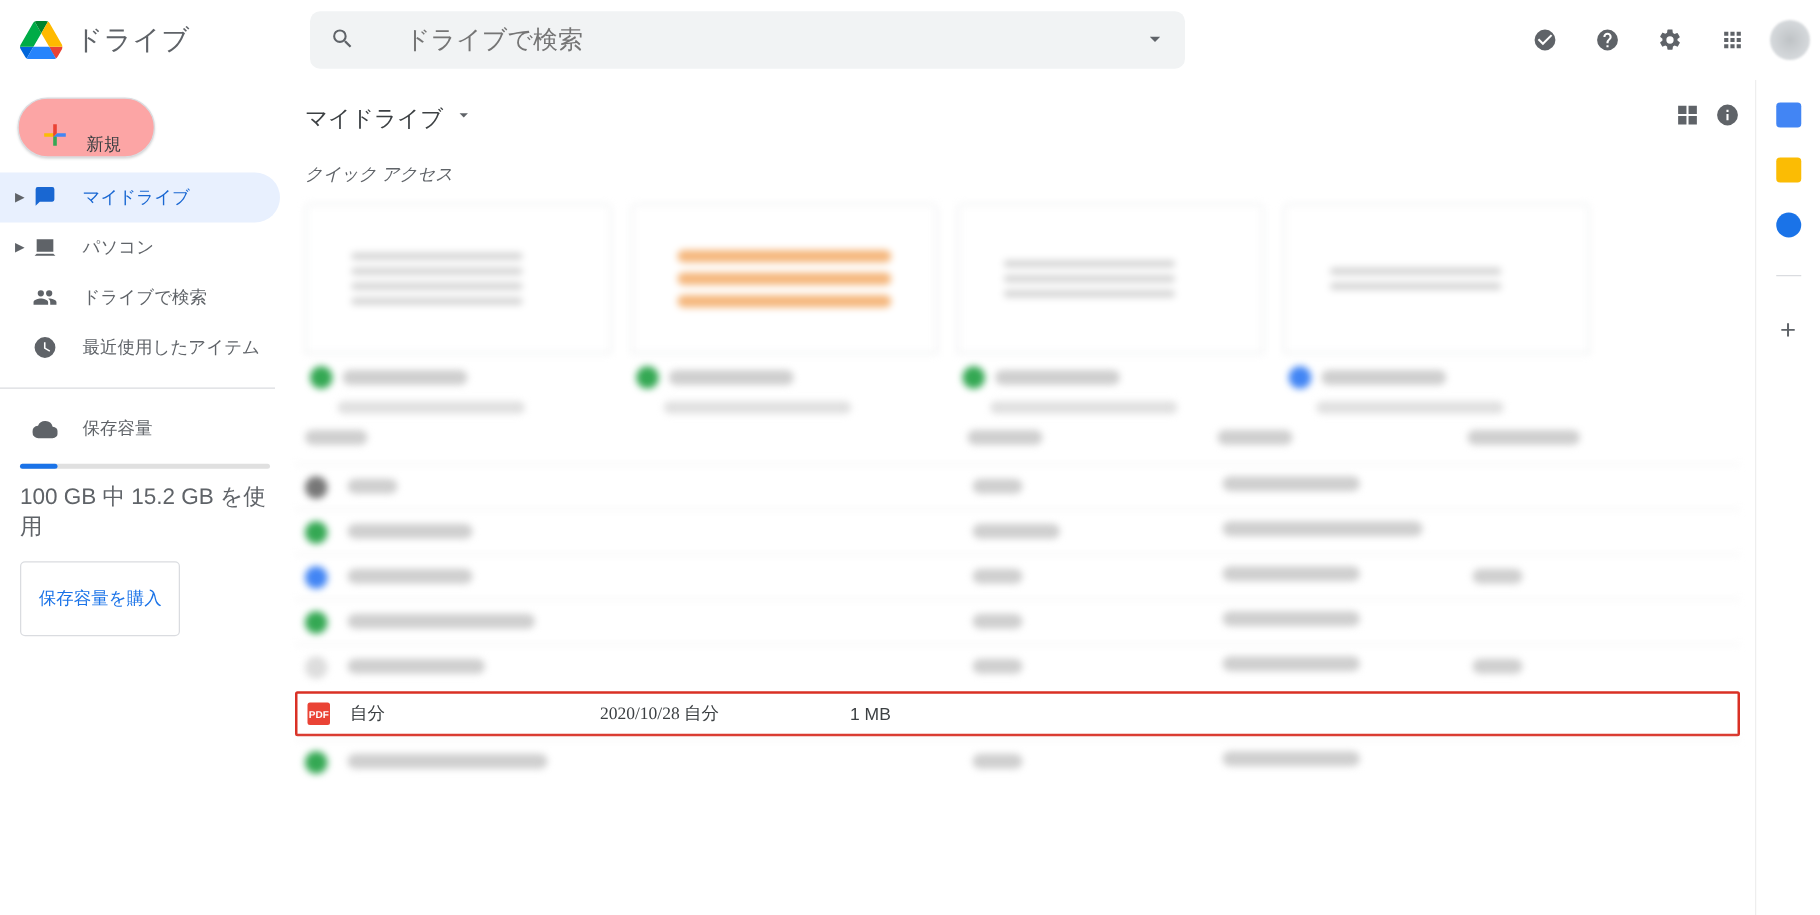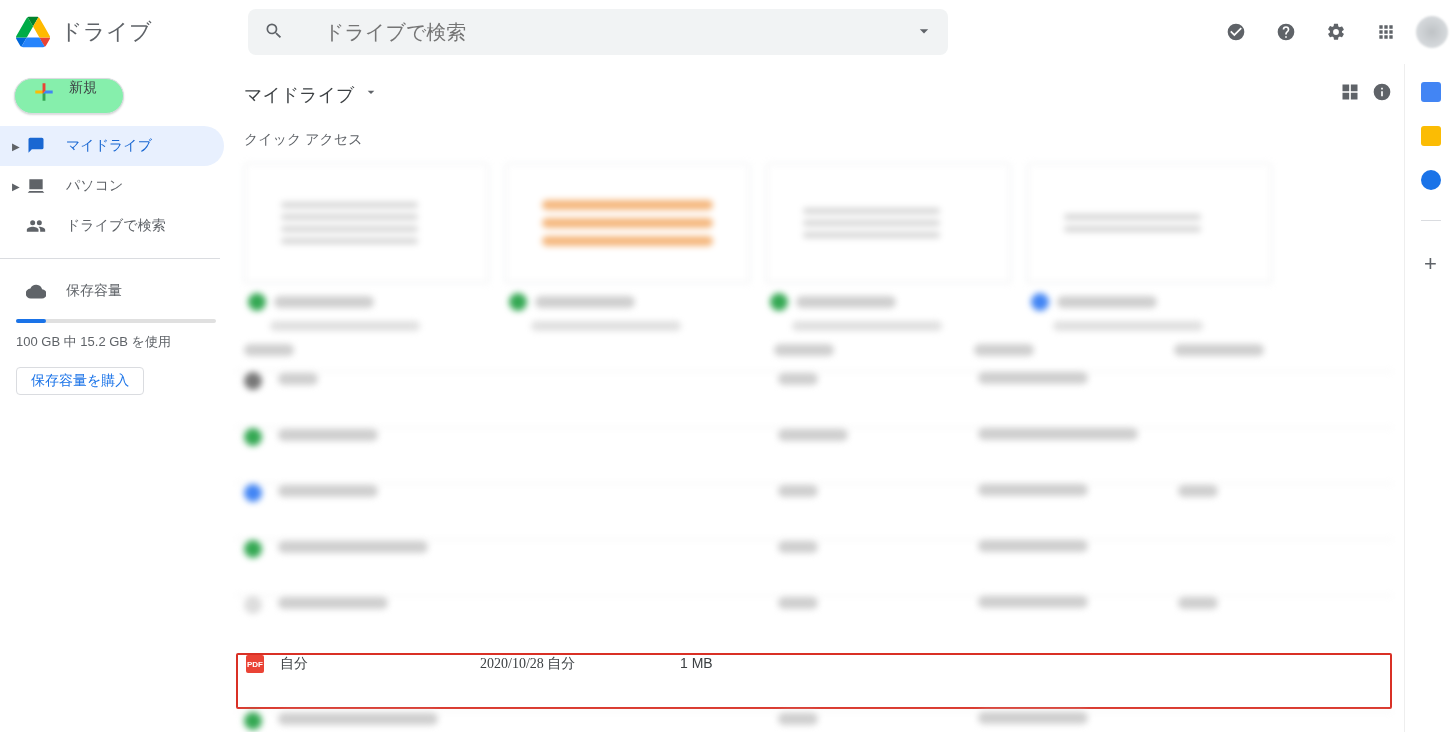--- a/index.html
+++ b/index.html
@@ -16,59 +16,59 @@
 .search-icon { color: #5f6368; margin: 0 12px 0 6px; }
 .search input { border: none; background: transparent; flex: 1; font-size: 20px; color: #5f6368; outline: none; margin-left: 28px; }
 .search .chev { color: #5f6368; margin-right: 4px; }
 .header-icons { margin-left: auto; display: flex; align-items: center; gap: 10px; }
 .header-icons .icon-btn { width: 40px; height: 40px; border-radius: 20px; display: flex; align-items: center; justify-content: center; color: #5f6368; cursor: pointer; }
 .avatar { width: 32px; height: 32px; border-radius: 50%; background: radial-gradient(circle,#bfc3c6,#e0e3e6); filter: blur(1px); }
 
 
 .body { display: flex; flex: 1; min-height: 0; }
 .sidebar { width: 232px; padding-top: 8px; }
-.new-btn { display: flex; align-items: flex-start; gap: 12px; width: 110px; height: 36px; margin: 6px 0 12px 14px; border-radius: 24px; border: 1px solid #dadce0; box-shadow: 0 1px 2px rgba(60,64,67,.2); padding: 0 18px 0 16px; cursor: pointer; background:#86efac; }
+.new-btn { display: flex; align-items: flex-end; gap: 12px; width: 110px; height: 48px; margin: 6px 0 12px 14px; border-radius: 24px; border: 1px solid #dadce0; box-shadow: 0 1px 2px rgba(60,64,67,.2); padding: 0 18px 0 16px; cursor: pointer; background:#fca5a5; }
 .plus-icon { font-size: 26px; line-height: 1; }
 .nav { list-style: none; }
 .nav-item { display: flex; align-items: center; height: 40px; padding-left: 12px; cursor: pointer; color: #5f6368; }
 .nav-item.active { background: #e8f0fe; color: #1967d2; border-radius: 0 20px 20px 0; margin-right: 8px; }
 .nav-item .arrow { width: 12px; color:#5f6368; font-size:10px;}
 .nav-item .sicon { width: 24px; display: flex; justify-content: center; margin-right: 18px; }
 .sep { height:1px; background:#dadce0; margin:12px 12px 12px 0;}
 .storage { padding: 0 16px; color:#5f6368; }
 .bar { height:4px; background:#e0e0e0; border-radius:2px; margin:8px 0 10px;}
 .bar span{display:block;height:100%;background:#1a73e8;width:15%;border-radius:2px;}
-.buy { border:1px solid #dadce0; padding:4px 14px; color:#1a73e8; border-radius:4px; font-size:14px; background:none; cursor:pointer; display:inline-block;}
+.buy { border:1px solid #dadce0; padding:20px 14px; color:#1a73e8; border-radius:4px; font-size:14px; background:none; cursor:pointer; display:inline-block;}
 
 .main { flex:1; padding: 10px 12px 0 4px; overflow-y:auto; }
 .breadcrumb { display:flex; align-items:center; color:#3c4043; font-size:18px; padding:8px 0 4px 8px;}
 .breadcrumb .chev{margin-left:8px;color:#5f6368;}
 .top-actions{margin-left:auto; display:flex; gap:12px; color:#5f6368;}
 
-.section-title{color:#5f6368; margin:20px 0 14px 8px; font-size:14px;}
+.section-title{color:#5f6368; margin:20px 0 14px 8px; font-size:14px;font-style:italic;}
 
 .quick { display:flex; gap:16px; padding-left:8px; filter: blur(3px);}
 .card { width:245px;}
 .thumb {height:120px;background:#fff;border:1px solid #e4e6e8;border-radius:4px 4px 0 0;display:flex;align-items:center;justify-content:center;}
 .caption{padding:10px 4px 4px;display:flex;align-items:center;gap:8px;}
 .dot{width:18px;height:18px;border-radius:50%;}
 .g{background:#34a853;} .b{background:#4285f4;}
 .caption .t{width:100px;height:12px;background:#cfcfcf;border-radius:6px;}
 .sub{height:10px;width:150px;background:#e0e0e0;border-radius:5px;margin:6px 0 0 26px;}
 
 
 .thumb .stripes{width:70%;}
 .thumb .stripes div{height:10px;background:#f5b77d;border-radius:6px;margin:8px 0;}
 .thumb.gray .stripes div{background:#d5d5d5;height:6px;margin:6px 0;width:80%;}
 
 .listhead{display:flex;padding:12px 8px;color:#5f6368;filter:blur(3px);}
 .col1{flex:0 0 530px;} .col2{flex:0 0 200px;} .col3{flex:0 0 200px;} .col4{flex:1;}
 
 .rows{padding-left:0px;}
-.row{display:flex;height:56px;padding-left:8px;border-top:1px solid #ededed; color:#5f6368;}
+.row{display:flex;align-items:center;height:36px;padding-left:8px;border-top:1px solid #ededed; color:#5f6368;}
 .row.blur{filter:blur(3px);}
 .row.hl{border:2px solid #d93025; border-radius:2px; filter:none; color:#3c4043; margin:2px 0;}
 .row .dot{margin-right:16px;}
 .row .fname{flex:0 0 500px; color:#3c4043;}
 .row .owner{flex:0 0 200px;} .row .date{flex:0 0 200px;font-family:Liberation Serif, serif;} .row .size{flex:1;}
 .fake{height:12px;background:#cfcfcf;border-radius:6px;}
 .pdf-ic{width:18px;height:18px;background:#ea4335;color:#fff;font-size:8px;font-weight:bold;display:flex;align-items:center;justify-content:center;border-radius:2px;margin-right:16px;}
 
 .sidepanel{width:52px;border-left:1px solid #eee;display:flex;flex-direction:column;align-items:center;padding-top:18px;gap:24px;}
 .sp-ic{width:20px;height:20px;border-radius:3px;}
@@ -159,38 +159,47 @@
           </li>
         <li class="nav-item">
             <span class="arrow"></span>
             <span class="sicon">
               <svg viewBox="0 0 24 24">
                 <path d="M16 11a3 3 0 100-6 3 3 0 000 6zm-8 0a3 3 0 100-6 3 3 0 000 6zm0 2c-2.33 0-7 1.17-7 3.5V19h14v-2.5C15 14.17 10.33 13 8 13zm8 0c-.29 0-.62.02-.97.05 1.16.84 1.97 1.97 1.97 3.45V19h6v-2.5c0-2.33-4.67-3.5-7-3.5z"></path>
               </svg>
             </span>
             <span>ドライブで検索</span>
           </li>
+        <li class="nav-item">
+            <span class="arrow"></span>
+            <span class="sicon">
+              <svg viewBox="0 0 24 24">
+                <path d="M12 2a10 10 0 100 20 10 10 0 000-20zm.5 5v5.25l4.5 2.67-.75 1.23L11 13V7h1.5z"></path>
+              </svg>
+            </span>
+            <span>最近使用したアイテム</span>
+          </li>
       </ul>
       <div class="sep"></div>
       <ul class="nav">
         <li class="nav-item">
             <span class="arrow"></span>
             <span class="sicon">
               <svg viewBox="0 0 24 24">
                 <path d="M19.35 10.04A7.49 7.49 0 005.3 9 6 6 0 006 21h13a5 5 0 00.35-10.96z"></path>
               </svg>
             </span>
             <span>保存容量</span>
           </li>
       </ul>
       <div class="storage">
         <div class="bar">
             <span></span>
           </div>
-        <div style="font-size:13px;">100 GB 中 15.2 GB を使用</div>
+        <div style="font-size:18px;">100 GB 中 15.2 GB を使用</div>
         <br>
         <button class="buy">保存容量を購入</button>
       </div>
     </div>
 
     <div class="main">
       <div class="breadcrumb">
         <span>マイドライブ</span>
         <span class="chev"><svg viewBox="0 0 24 24" style="width:16px;height:16px">
               <path d="M7 10l5 5 5-5z"></path>

